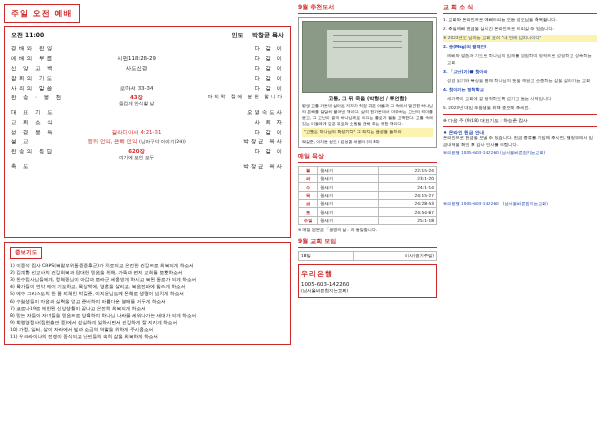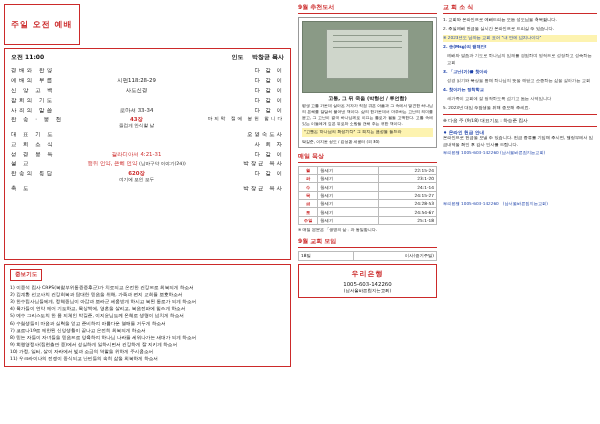--- a/index.html
+++ b/index.html
@@ -16,21 +16,21 @@
   .col { padding:4px; }
   .left { width:295px; }
   .right { width:305px; display:flex; }
   .rleft { width:145px; padding:3px; }
   .rright { width:160px; padding:3px; }
   .title-box {
     border:1px solid #cc2a2a;
     color:#cc2a2a;
     font-weight:bold;
     font-size:8px;
-    padding:14px 6px;
+    padding:3px 6px;
     letter-spacing:1px;
     display:inline-block;
   }
   .order-box {
     border:1px solid #cc2a2a;
     margin-top:3px;
     padding:4px 6px 5px 6px;
     height:212px;
   }
   .order-head {
@@ -100,21 +100,21 @@
   .dailytable td.ref { width:44%; }
   .dailytable td.vs  { width:42%; text-align:right; }
   .dailynote { font-size:4px; margin-top:2px; }
 
   .newslist { list-style:none; margin:0; padding:0; }
   .newslist > li { font-size:4.2px; line-height:1.55; margin-bottom:2.5px; }
   .hl { background:#fdf3b0; }
   .hlblue { color:#1a3fa8; }
   .sub { display:block; padding-left:4px; font-size:4px; color:#333; }
 
-  .bankbox { border:1px solid #cc2a2a; text-align:center; padding:4px 2px; margin-top:3px; }
+  .bankbox { border:1px solid #cc2a2a; text-align:left; padding:4px 2px; margin-top:3px; }
   .bankbox .b1 { color:#cc2a2a; font-weight:bold; font-size:7px; letter-spacing:1px; }
   .bankbox .b2 { font-size:5.4px; margin-top:2px; }
   .bankbox .b3 { font-size:4.4px; margin-top:1px; }
 
   .misc { font-size:4.2px; line-height:1.55; }
   .next { font-size:4.6px; margin-top:3px; }
   .divider { height:1px; background:#cc2a2a; margin:3px 0; }
 </style>
 </head>
 <body>

